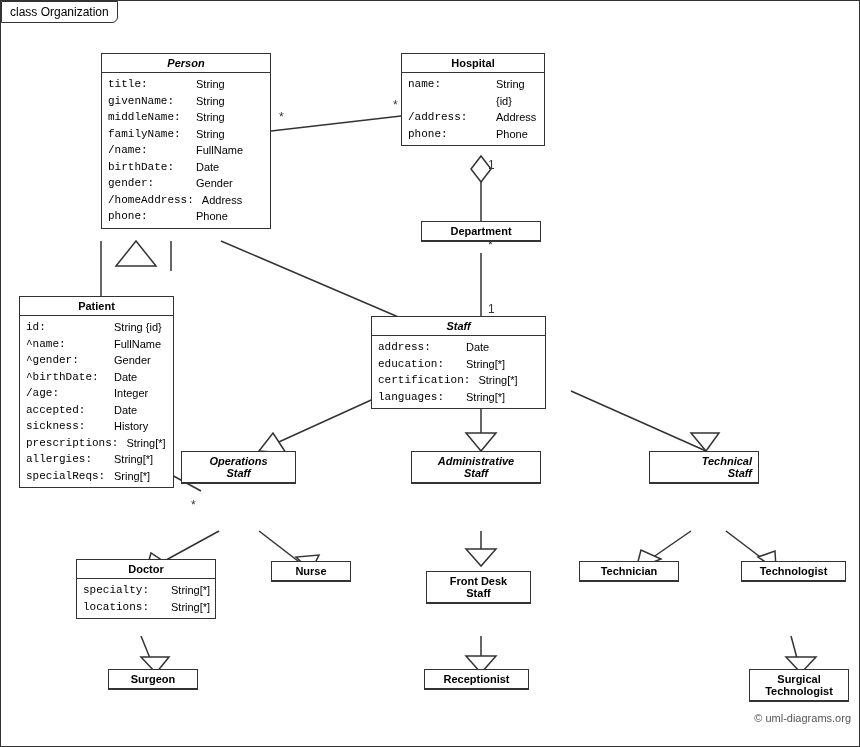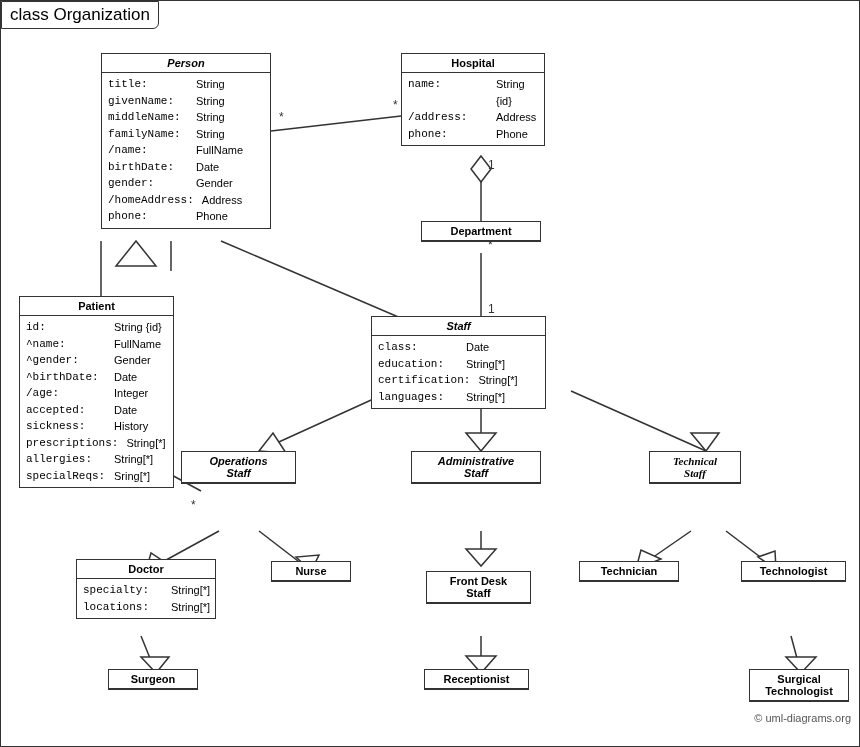--- a/index.html
+++ b/index.html
@@ -20,21 +20,21 @@
       background: #fff;
     }
     .diagram-title {
       position: absolute;
       top: 0; left: 0;
       border: 1.5px solid #333;
       border-top-left-radius: 0;
       border-bottom-right-radius: 6px;
       background: #fff;
       padding: 3px 8px;
-      font-size: 17px;
+      font-size: 12px;
       font-weight: normal;
     }
     .uml-class {
       position: absolute;
       border: 1.5px solid #333;
       background: #fff;
       text-align: center;
     }
     .uml-class .class-name {
       border-bottom: 1.5px solid #333;
@@ -213,21 +213,21 @@
   <div class="uml-class" style="left:420px; top:220px; width:120px;">
     <div class="class-name normal">Department</div>
   </div>
 
   <div class="uml-class" style="left:370px; top:315px; width:175px;">
     <div class="class-name">
       <em>Staff</em>
     </div>
     <div class="class-attrs">
       <div class="attr-row">
-          <span class="attr-name">class:</span>
+          <span class="attr-name">address:</span>
           <span class="attr-type">Date</span>
         </div>
       <div class="attr-row">
           <span class="attr-name">education:</span>
           <span class="attr-type">String[*]</span>
         </div>
       <div class="attr-row">
           <span class="attr-name">certification:</span>
           <span class="attr-type">String[*]</span>
         </div>
@@ -289,21 +289,21 @@
       <em>Operations<br>Staff</em>
     </div>
   </div>
 
   <div class="uml-class" style="left:410px; top:450px; width:130px; text-align:center;">
     <div class="class-name">
       <em>Administrative<br>Staff</em>
     </div>
   </div>
 
-  <div class="uml-class" style="left:648px; top:450px; width:92px; text-align:center;font-family:Liberation Serif, serif;">
+  <div class="uml-class" style="left:648px; top:450px; width:110px; text-align:right;">
     <div class="class-name">
       <em>Technical<br>Staff</em>
     </div>
   </div>
 
   <div class="uml-class" style="left:75px; top:558px; width:140px;">
     <div class="class-name normal">Doctor</div>
     <div class="class-attrs">
       <div class="attr-row">
           <span class="attr-name">specialty:</span>

